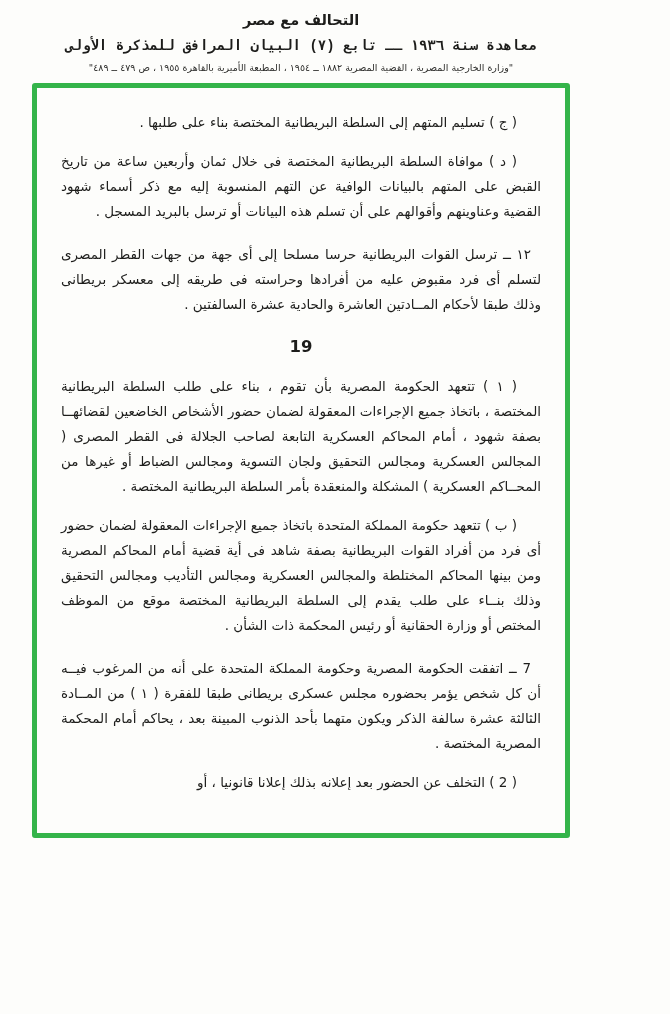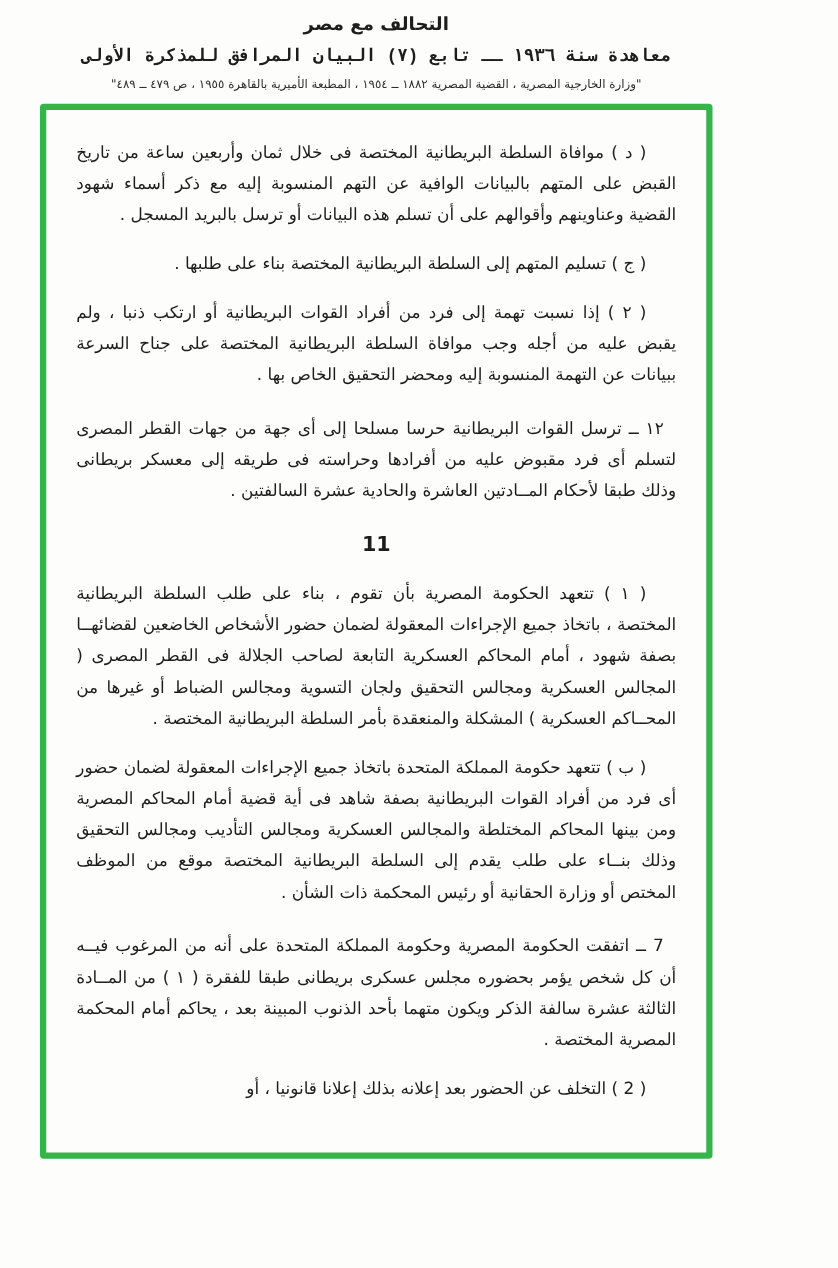--- a/index.html
+++ b/index.html
@@ -58,26 +58,25 @@
 
 <div class="page">
 
   <header class="doc-header">
     <div class="title">التحالف مع مصر</div>
     <div class="subtitle">معاهدة سنة ١٩٣٦ ــ تابع (٧) البيان المرافق للمذكرة الأولى</div>
     <div class="source">"وزارة الخارجية المصرية ، القضية المصرية ١٨٨٢ ــ ١٩٥٤ ، المطبعة الأميرية بالقاهرة ١٩٥٥ ، ص ٤٧٩ ــ ٤٨٩"</div>
   </header>
 
   <div class="frame">
+    <p class="para marker single">( ج ) تسليم المتهم إلى السلطة البريطانية المختصة بناء على طلبها .</p>
     <p class="para marker">( د ) موافاة السلطة البريطانية المختصة فى خلال ثمان وأربعين ساعة من تاريخ القبض على المتهم بالبيانات الوافية عن التهم المنسوبة إليه مع ذكر أسماء شهود القضية وعناوينهم وأقوالهم على أن تسلم هذه البيانات أو ترسل بالبريد المسجل .</p>
-    <p class="para marker single">( ج ) تسليم المتهم إلى السلطة البريطانية المختصة بناء على طلبها .</p>
-    <p class="para marker">( ٢ ) إذا نسبت تهمة إلى فرد من أفراد القوات البريطانية أو ارتكب ذنبا ، ولم يقبض عليه من أجله وجب موافاة السلطة البريطانية المختصة على جناح السرعة ببيانات عن التهمة المنسوبة إليه ومحضر التحقيق الخاص بها .</p>
     <p class="para article">١٢ ــ ترسل القوات البريطانية حرسا مسلحا إلى أى جهة من جهات القطر المصرى لتسلم أى فرد مقبوض عليه من أفرادها وحراسته فى طريقه إلى معسكر بريطانى وذلك طبقا لأحكام المــادتين العاشرة والحادية عشرة السالفتين .</p>
 
-    <div class="section-num">11</div>
+    <div class="section-num">19</div>
 
     <p class="para marker">( ١ ) تتعهد الحكومة المصرية بأن تقوم ، بناء على طلب السلطة البريطانية المختصة ، باتخاذ جميع الإجراءات المعقولة لضمان حضور الأشخاص الخاضعين لقضائهــا بصفة شهود ، أمام المحاكم العسكرية التابعة لصاحب الجلالة فى القطر المصرى ( المجالس العسكرية ومجالس التحقيق ولجان التسوية ومجالس الضباط أو غيرها من المحــاكم العسكرية ) المشكلة والمنعقدة بأمر السلطة البريطانية المختصة .</p>
     <p class="para marker">( ب ) تتعهد حكومة المملكة المتحدة باتخاذ جميع الإجراءات المعقولة لضمان حضور أى فرد من أفراد القوات البريطانية بصفة شاهد فى أية قضية أمام المحاكم المصرية ومن بينها المحاكم المختلطة والمجالس العسكرية ومجالس التأديب ومجالس التحقيق وذلك بنــاء على طلب يقدم إلى السلطة البريطانية المختصة موقع من الموظف المختص أو وزارة الحقانية أو رئيس المحكمة ذات الشأن .</p>
     <p class="para article">7 ــ اتفقت الحكومة المصرية وحكومة المملكة المتحدة على أنه من المرغوب فيــه أن كل شخص يؤمر بحضوره مجلس عسكرى بريطانى طبقا للفقرة ( ١ ) من المــادة الثالثة عشرة سالفة الذكر ويكون متهما بأحد الذنوب المبينة بعد ، يحاكم أمام المحكمة المصرية المختصة .</p>
     <p class="para marker single">( 2 ) التخلف عن الحضور بعد إعلانه بذلك إعلانا قانونيا ، أو</p>
   </div>
 
 </div>
 
 </body></html>

